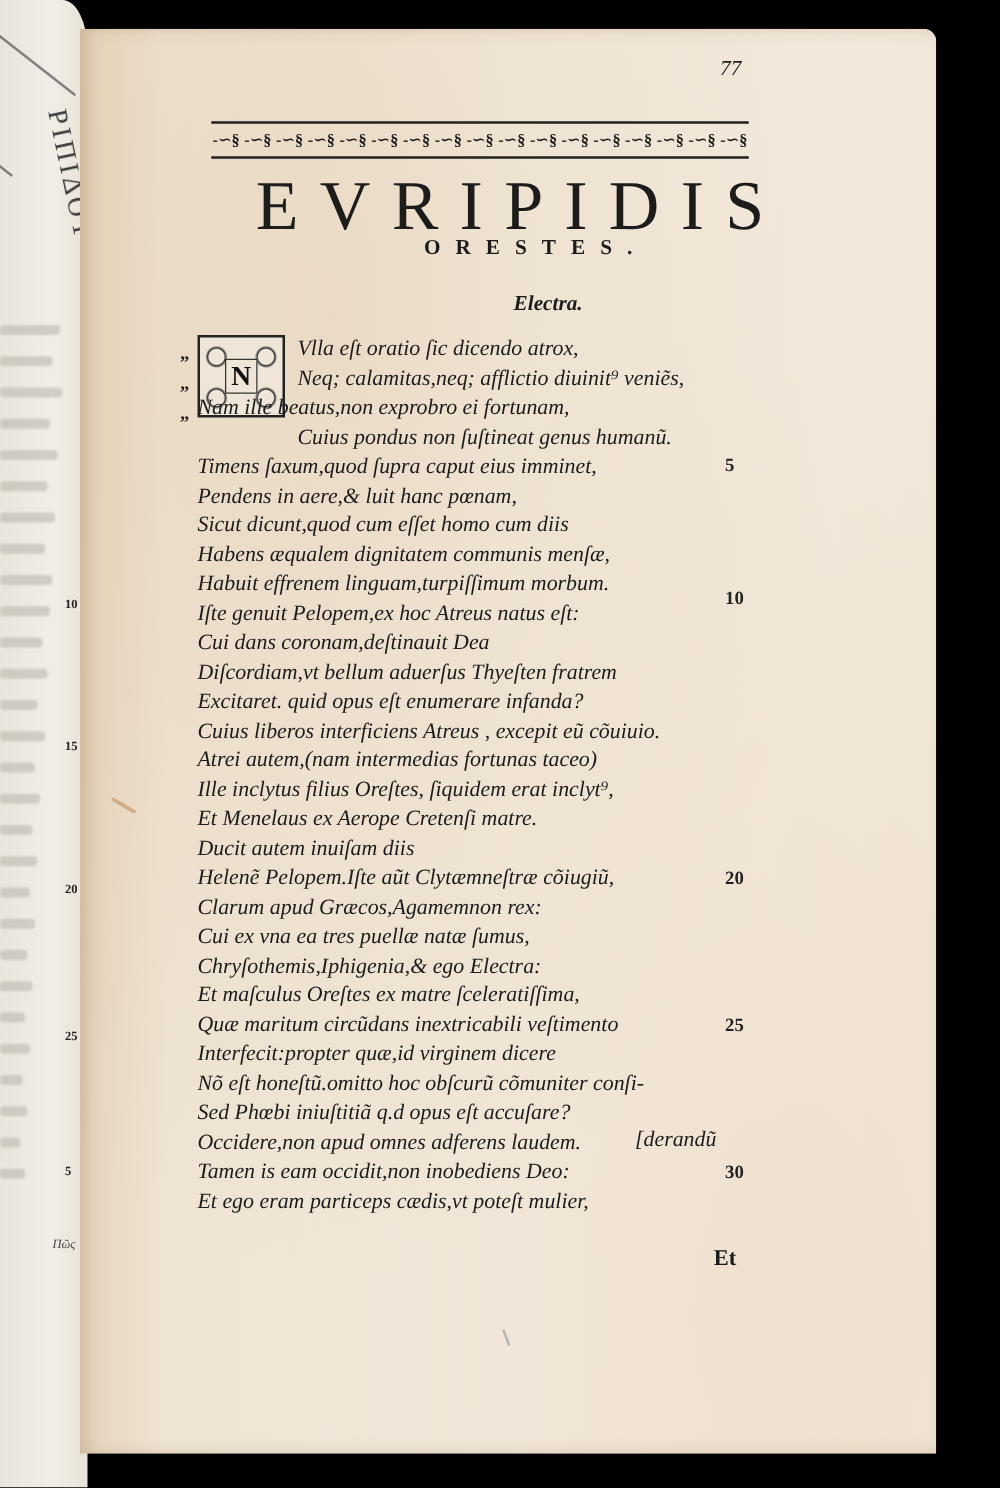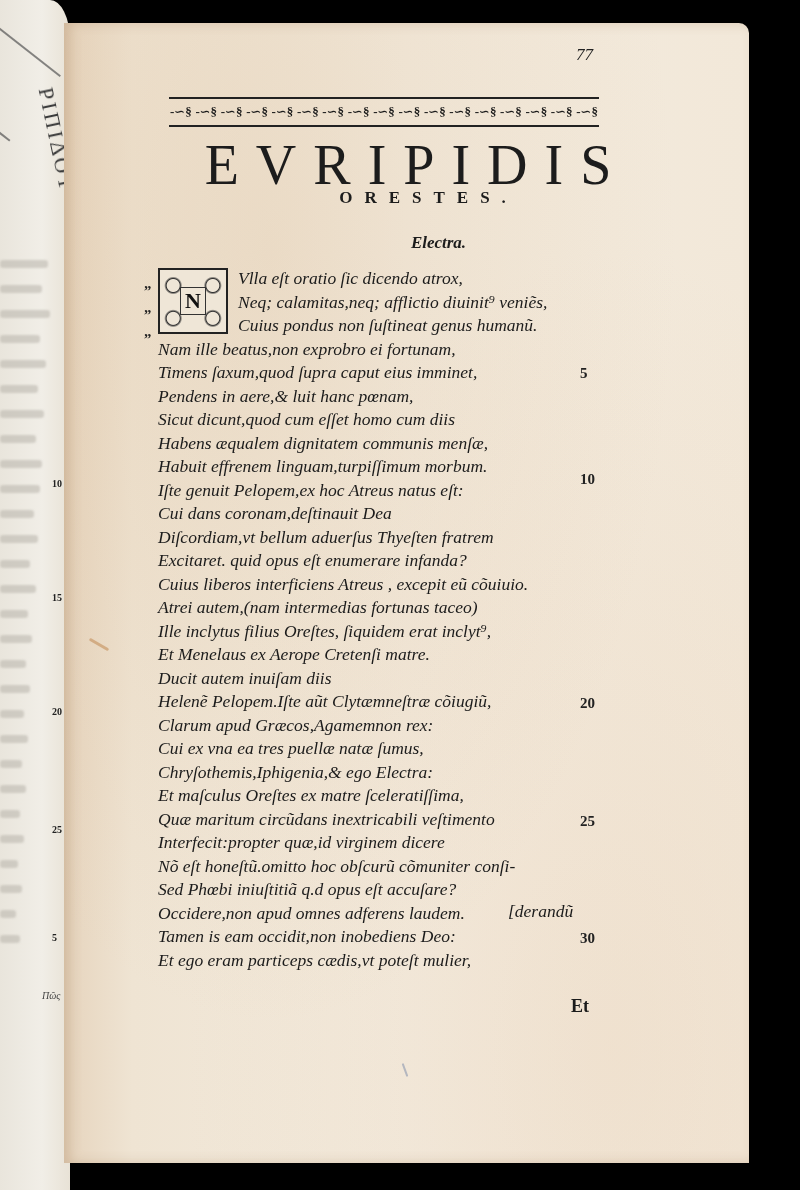--- a/index.html
+++ b/index.html
@@ -177,22 +177,22 @@
     <span class="letter">N</span>
   </div>
 
   <span class="quote-mark" style="top:252px">„</span>
   <span class="quote-mark" style="top:276px">„</span>
   <span class="quote-mark" style="top:300px">„</span>
 
   <div class="text-block">
     <div class="verse indented">Vlla eſt oratio ſic dicendo atrox,</div>
     <div class="verse indented">Neq; calamitas,neq; afflictio diuinit⁹ veniẽs,</div>
+    <div class="verse">Nam ille beatus,non exprobro ei fortunam,</div>
     <div class="verse indented">Cuius pondus non ſuſtineat genus humanũ.</div>
-    <div class="verse">Nam ille beatus,non exprobro ei fortunam,</div>
     <div class="verse">Timens ſaxum,quod ſupra caput eius imminet,</div>
     <div class="verse">Pendens in aere,&amp; luit hanc pœnam,</div>
     <div class="verse">Sicut dicunt,quod cum eſſet homo cum diis</div>
     <div class="verse">Habens æqualem dignitatem communis menſæ,</div>
     <div class="verse">Habuit effrenem linguam,turpiſſimum morbum.</div>
     <div class="verse">Iſte genuit Pelopem,ex hoc Atreus natus eſt:</div>
     <div class="verse">Cui dans coronam,deſtinauit Dea</div>
     <div class="verse">Diſcordiam,vt bellum aduerſus Thyeſten fratrem</div>
     <div class="verse">Excitaret. quid opus eſt enumerare infanda?</div>
     <div class="verse">Cuius liberos interficiens Atreus , excepit eũ cõuiuio.</div>

